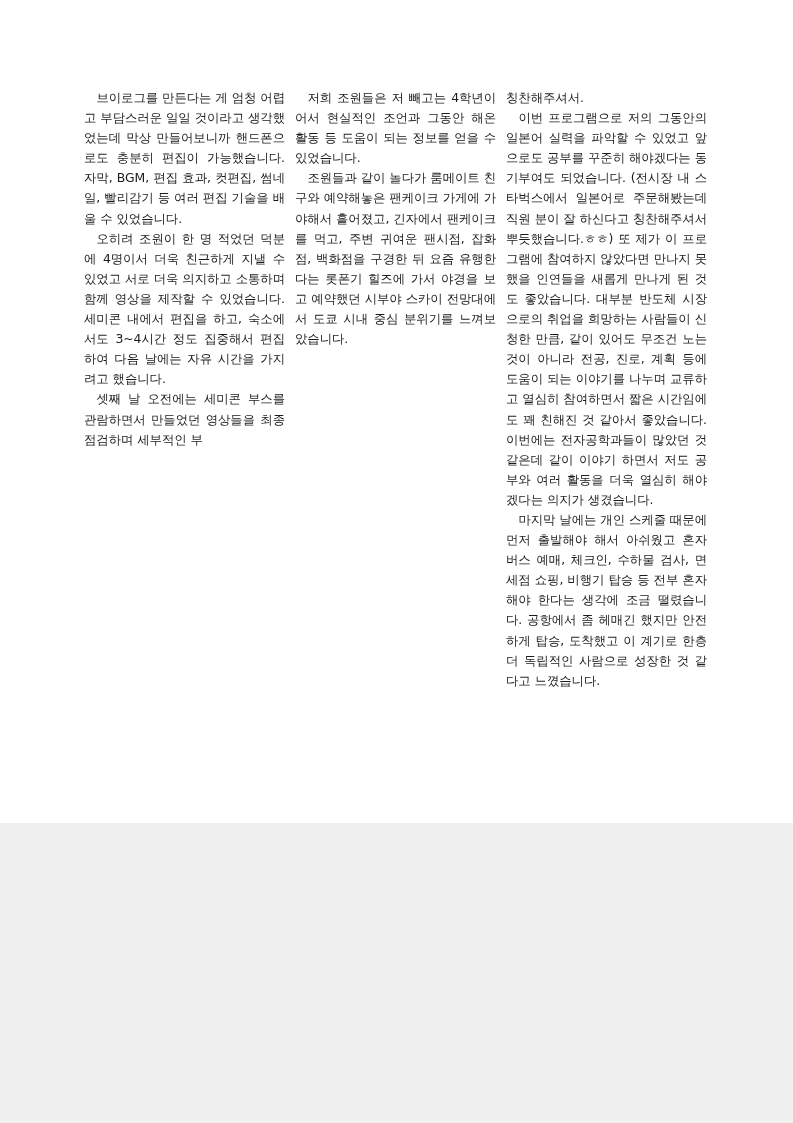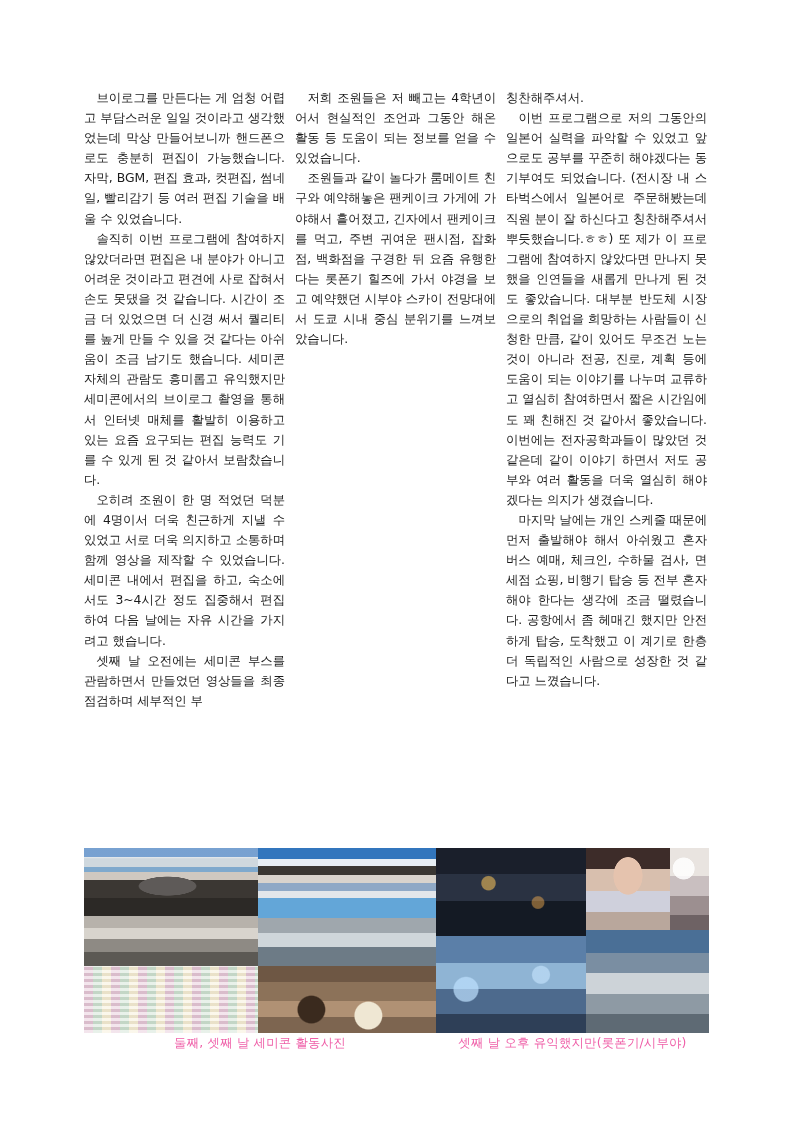--- a/index.html
+++ b/index.html
@@ -7,21 +7,21 @@
     margin: 0;
     padding: 0;
     background: #f0f0f0;
   }
   body {
     font-family: "DejaVu Sans", "Liberation Sans", sans-serif;
   }
   .page {
     position: relative;
     width: 793px;
-    height: 1123px;
+    height: 823px;
     background: #ffffff;
     margin: 0 auto;
     overflow: hidden;
     box-sizing: border-box;
   }
   .content {
     position: absolute;
     left: 84px;
     top: 88px;
     width: 625px;
@@ -183,21 +183,20 @@
 </head>
 <body>
 
 <div class="page">
 
   <div class="content">
     <div class="columns">
 
       <div class="col">
         <p>브이로그를 만든다는 게 엄청 어렵고 부담스러운 일일 것이라고 생각했었는데 막상 만들어보니까 핸드폰으로도 충분히 편집이 가능했습니다. 자막, BGM, 편집 효과, 컷편집, 썸네일, 빨리감기 등 여러 편집 기술을 배울 수 있었습니다.</p>
-        <p>솔직히 이번 프로그램에 참여하지 않았더라면 편집은 내 분야가 아니고 어려운 것이라고 편견에 사로 잡혀서 손도 못댔을 것 같습니다. 시간이 조금 더 있었으면 더 신경 써서 퀄리티를 높게 만들 수 있을 것 같다는 아쉬움이 조금 남기도 했습니다. 세미콘 자체의 관람도 흥미롭고 유익했지만 세미콘에서의 브이로그 촬영을 통해서 인터넷 매체를 활발히 이용하고 있는 요즘 요구되는 편집 능력도 기를 수 있게 된 것 같아서 보람찼습니다.</p>
         <p>오히려 조원이 한 명 적었던 덕분에 4명이서 더욱 친근하게 지낼 수 있었고 서로 더욱 의지하고 소통하며 함께 영상을 제작할 수 있었습니다. 세미콘 내에서 편집을 하고, 숙소에서도 3~4시간 정도 집중해서 편집하여 다음 날에는 자유 시간을 가지려고 했습니다.</p>
         <p>셋째 날 오전에는 세미콘 부스를 관람하면서 만들었던 영상들을 최종 점검하며 세부적인 부</p>
       </div>
 
       <div class="col">
         <p>저희 조원들은 저 빼고는 4학년이어서 현실적인 조언과 그동안 해온 활동 등 도움이 되는 정보를 얻을 수 있었습니다.</p>
         <p>조원들과 같이 놀다가 룸메이트 친구와 예약해놓은 팬케이크 가게에 가야해서 흩어졌고, 긴자에서 팬케이크를 먹고, 주변 귀여운 팬시점, 잡화점, 백화점을 구경한 뒤 요즘 유행한다는 롯폰기 힐즈에 가서 야경을 보고 예약했던 시부야 스카이 전망대에서 도쿄 시내 중심 분위기를 느껴보았습니다.</p>
       </div>
 
       <div class="col">

